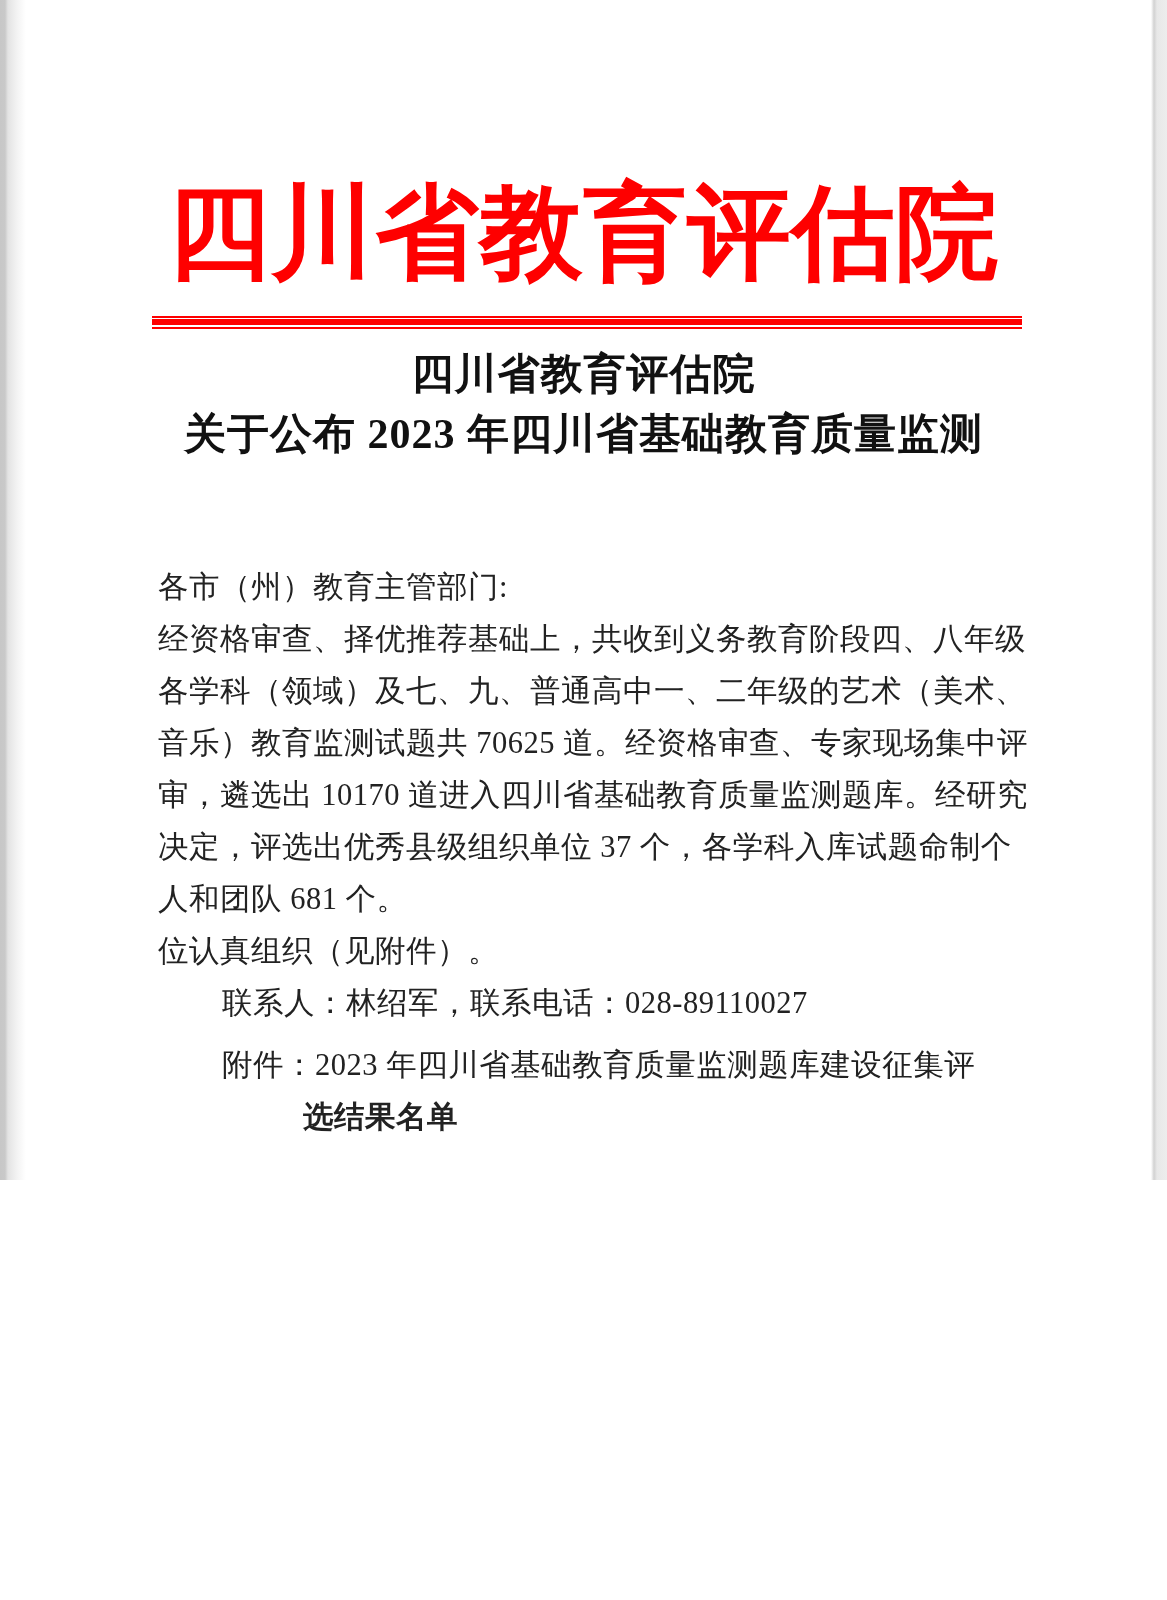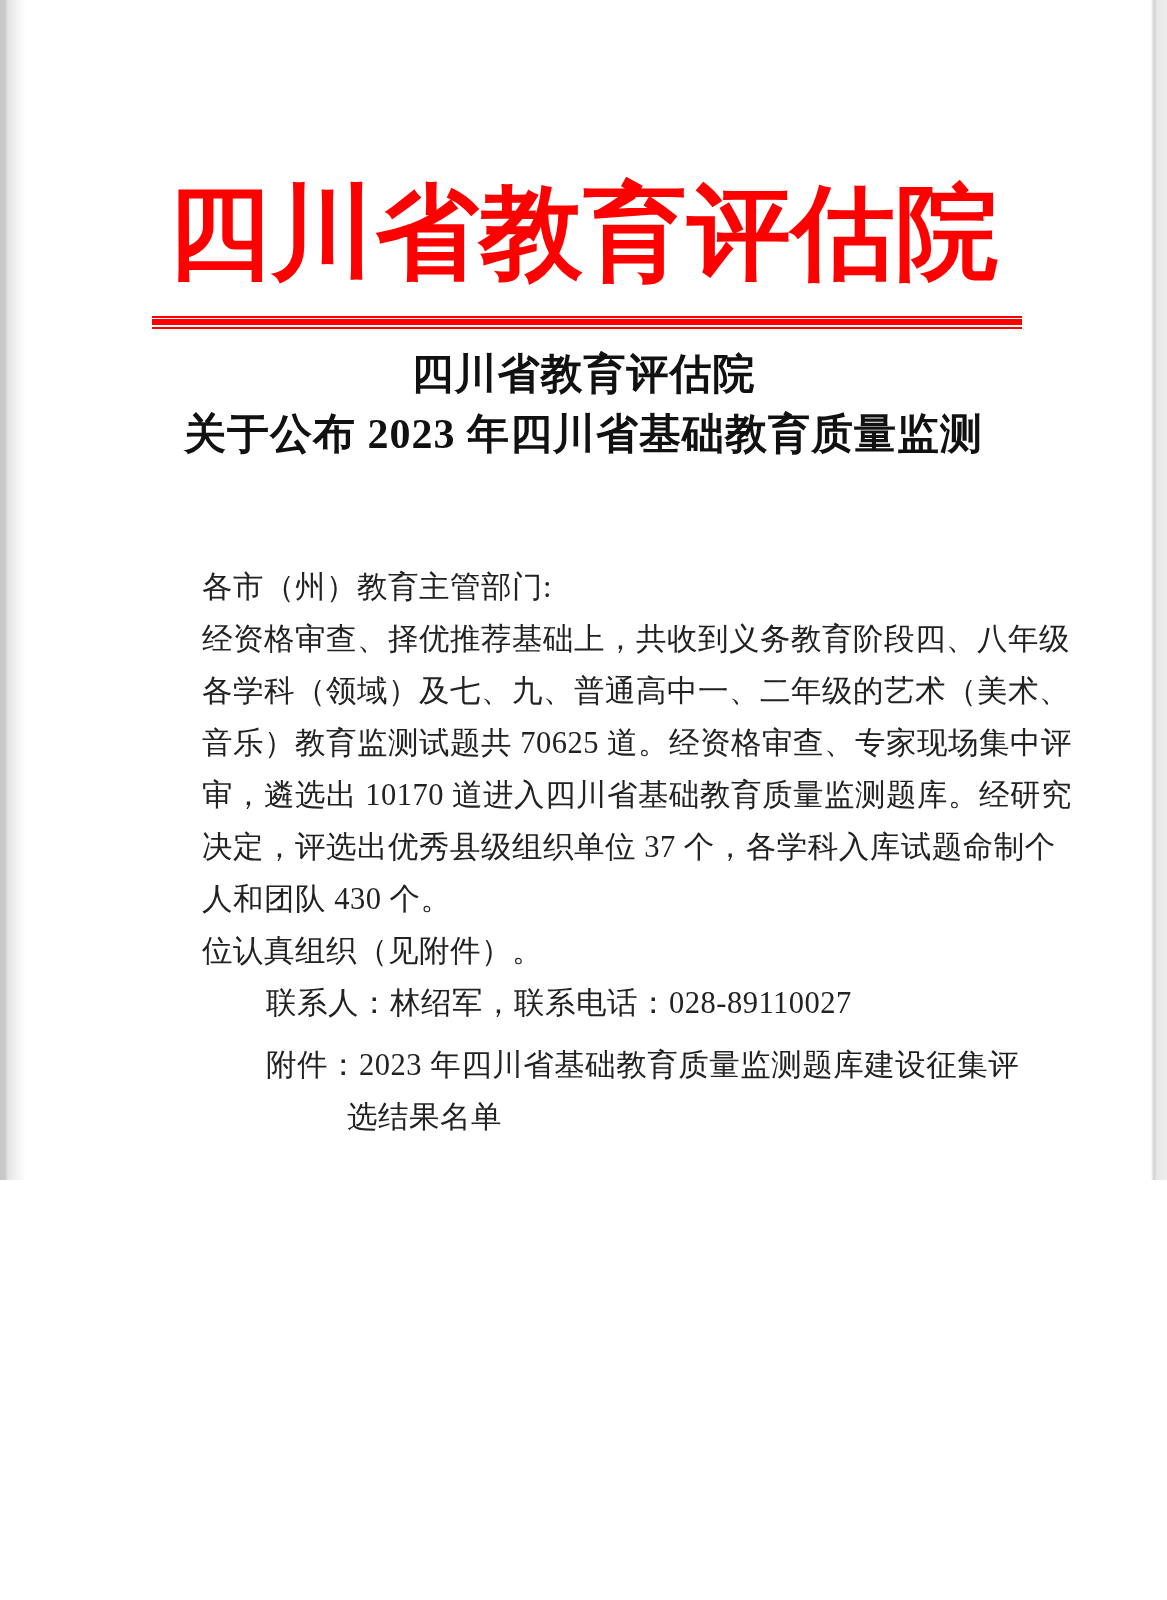--- a/index.html
+++ b/index.html
@@ -40,23 +40,23 @@
     position:absolute; top:344px; left:75px; width:1017px;
     text-align:center; font-weight:bold; color:#111111;
     font-size:42px; line-height:60px; letter-spacing:1px;
   }
   .doc-title div { white-space:nowrap; }
   
   .body-block {
     position:absolute; top:561px; left:158px; width:870px;
     font-size:30.5px; line-height:52px; color:#222222;
   }
-  .body-line { white-space:nowrap; height:52px; letter-spacing:0.5px;margin-left:44px; }
+  .body-line { white-space:nowrap; height:52px; letter-spacing:0.5px; }
   .body-line.indent { padding-left:64px; }
-  .body-line.indent-wrap { padding-left:145px; }
+  .body-line.indent-wrap { padding-left:145px;font-weight:bold; }
   .body-line.spacer { height:10px; }
   
   .signature {
     position:absolute; top:1316px; right:154px; text-align:right;
     color:#1b1b1b; z-index:2;
   }
   .signature .sig-line1 { font-size:34px; line-height:50px; letter-spacing:3px; white-space:nowrap; }
   .signature .sig-line2 { font-size:34px; line-height:48px; letter-spacing:2px; white-space:nowrap; }
   
   .seal {
@@ -92,21 +92,21 @@
     </div>
 
   <div class="body-block">
 
   <div class="body-line">各市（州）教育主管部门:</div>
       <div class="body-line">经资格审查、择优推荐基础上，共收到义务教育阶段四、八年级</div>
       <div class="body-line">各学科（领域）及七、九、普通高中一、二年级的艺术（美术、</div>
       <div class="body-line">音乐）教育监测试题共 70625 道。经资格审查、专家现场集中评</div>
       <div class="body-line">审，遴选出 10170 道进入四川省基础教育质量监测题库。经研究</div>
       <div class="body-line">决定，评选出优秀县级组织单位 37 个，各学科入库试题命制个</div>
-      <div class="body-line">人和团队 430 个。</div>
+      <div class="body-line">人和团队 681 个。</div>
       <div class="body-line">位认真组织（见附件）。</div>
       <div class="body-line indent">联系人：林绍军，联系电话：028-89110027</div>
       <div class="body-line spacer"></div>
       <div class="body-line indent">附件：2023 年四川省基础教育质量监测题库建设征集评</div>
       <div class="body-line indent-wrap">选结果名单</div>
     </div>
 
   <div class="signature">
     <div class="sig-line1">四川省教育评估院</div>
     <div class="sig-line2">2023 年 12 月 29 日</div>

